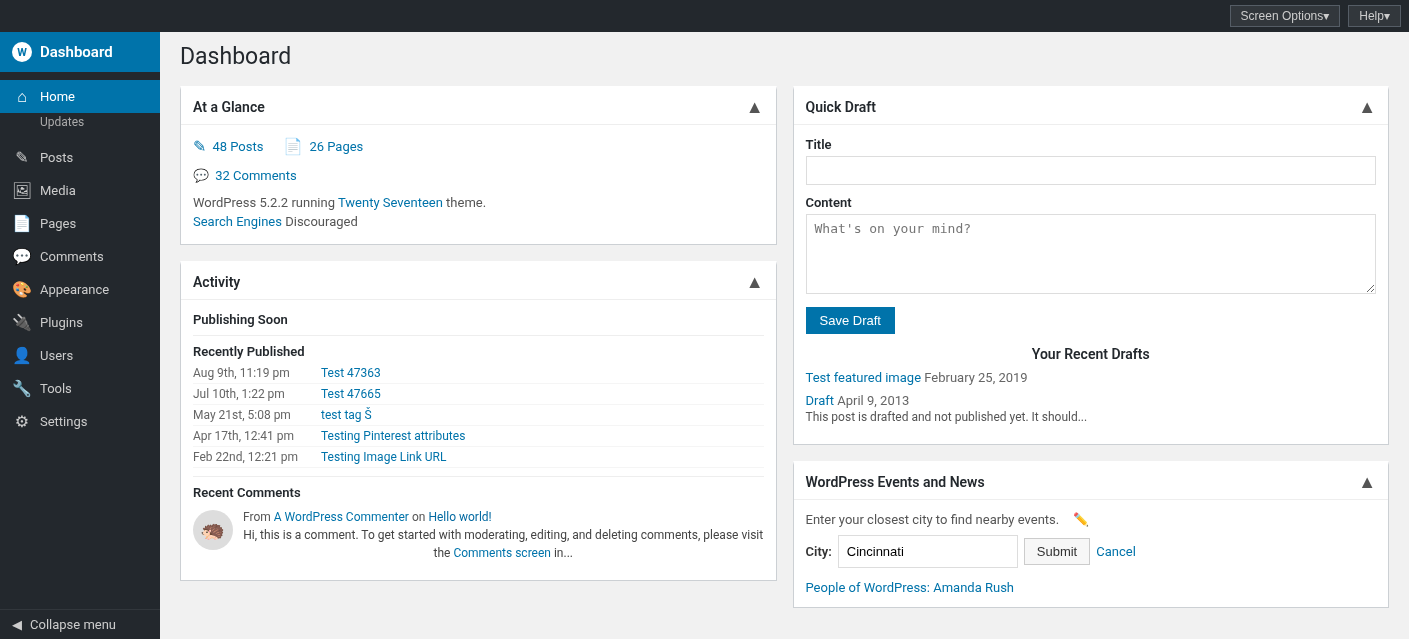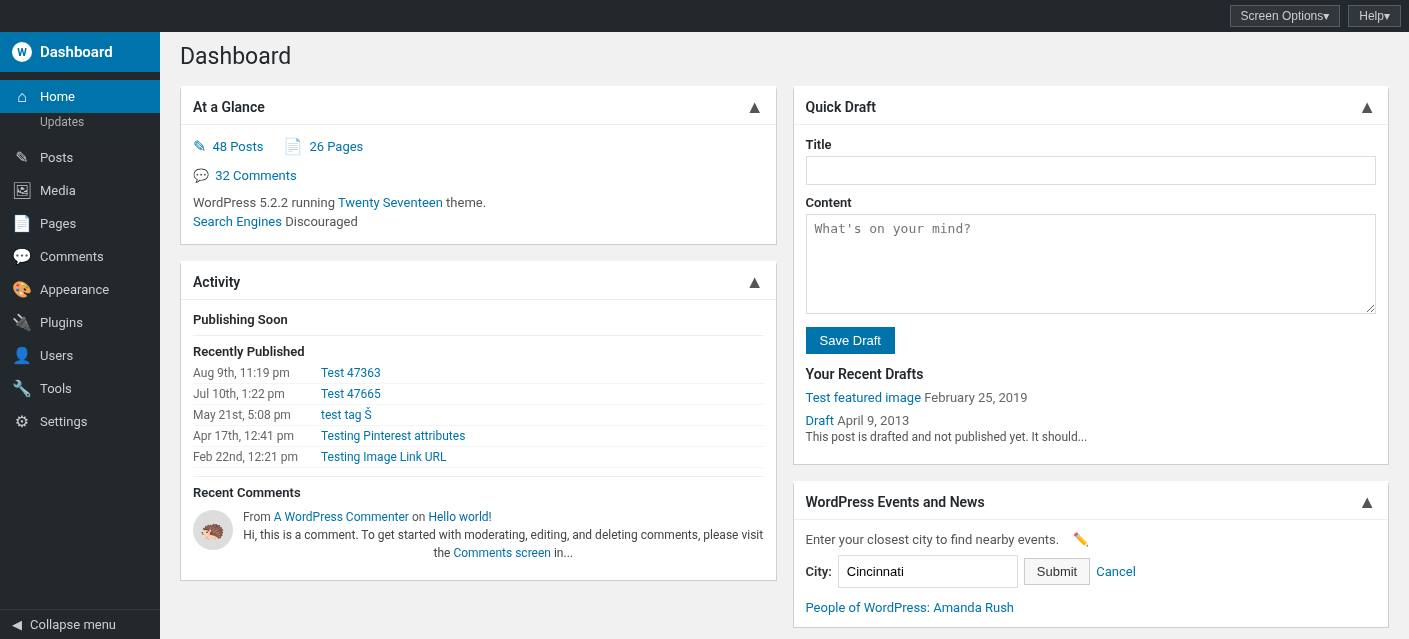--- a/index.html
+++ b/index.html
@@ -57,25 +57,25 @@
     .comment-item { display: flex; gap: 10px; align-items: flex-start; padding: 6px 0; }
     .comment-avatar { width: 40px; height: 40px; border-radius: 50%; background: #ddd; flex-shrink: 0; overflow: hidden; display: flex; align-items: center; justify-content: center; font-size: 20px; }
     .comment-text { font-size: 12px; color: #444; line-height: 1.5; text-align: center; }
     .comment-text a { color: #0073aa; text-decoration: none; }
     .comment-from { font-size: 12px; color: #555; margin-bottom: 2px; }
 
     
     .form-field { margin-bottom: 10px; }
     .form-label { display: block; font-size: 13px; font-weight: 600; color: #23282d; margin-bottom: 4px; }
     .form-input { width: 100%; border: 1px solid #ddd; padding: 6px 8px; font-size: 13px; color: #333; outline: none; }
-    .form-textarea { width: 100%; border: 1px solid #ddd; padding: 6px 8px; font-size: 13px; color: #999; outline: none; resize: vertical; height: 100px; }
+    .form-textarea { width: 100%; border: 1px solid #ddd; padding: 6px 8px; font-size: 13px; color: #999; outline: none; resize: vertical; height: 80px; }
     .save-draft-btn { background: #0073aa; border: none; color: #fff; padding: 6px 14px; font-size: 13px; cursor: pointer; }
 
     
-    .recent-drafts-title { font-size: 14px; font-weight: 600; color: #23282d; margin: 12px 0 8px 0; }
+    .recent-drafts-title { font-size: 14px; font-weight: 600; color: #23282d; margin: 12px 0 8px 0; text-align: center; }
     .draft-item { margin-bottom: 8px; font-size: 13px; }
     .draft-link { color: #0073aa; text-decoration: none; }
     .draft-date { color: #666; }
     .draft-excerpt { color: #555; font-size: 12px; margin-top: 2px; }
 
     
     .events-intro { font-size: 13px; color: #555; margin-bottom: 8px; display: flex; align-items: center; gap: 14px; }
     .city-form { display: flex; align-items: center; gap: 6px; margin-bottom: 12px; }
     .city-label { font-size: 13px; color: #333; font-weight: 600; }
     .city-input { border: 1px solid #ddd; padding: 8px 8px; font-size: 13px; width: 180px; outline: none; }

